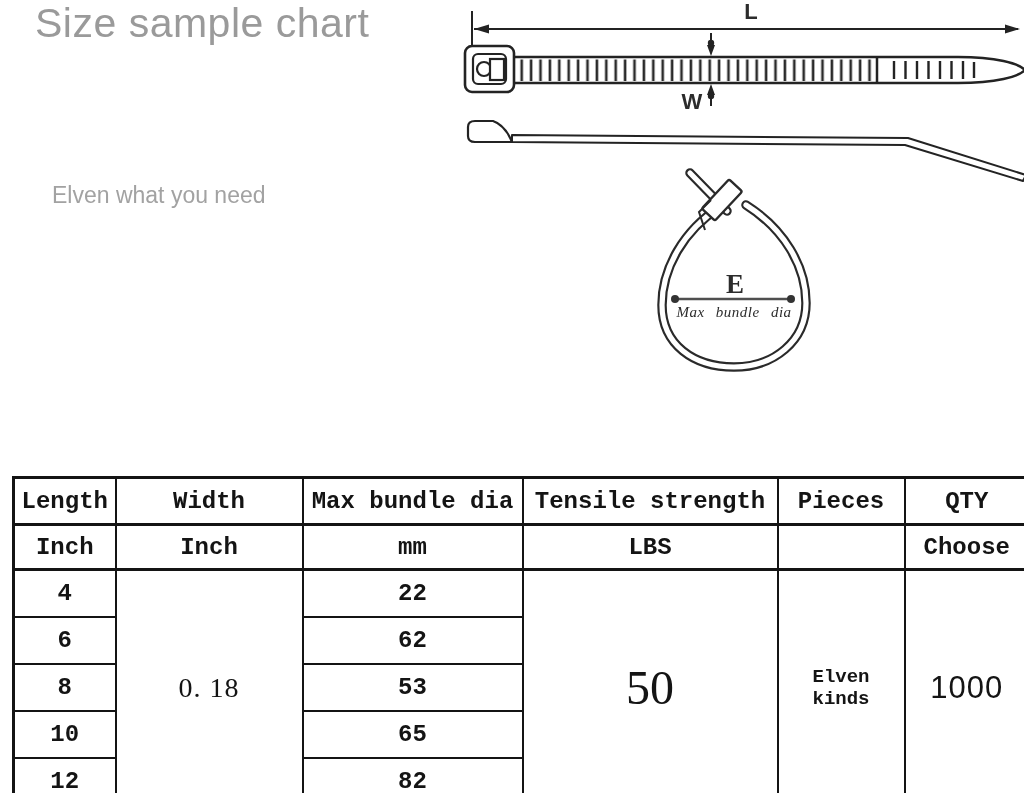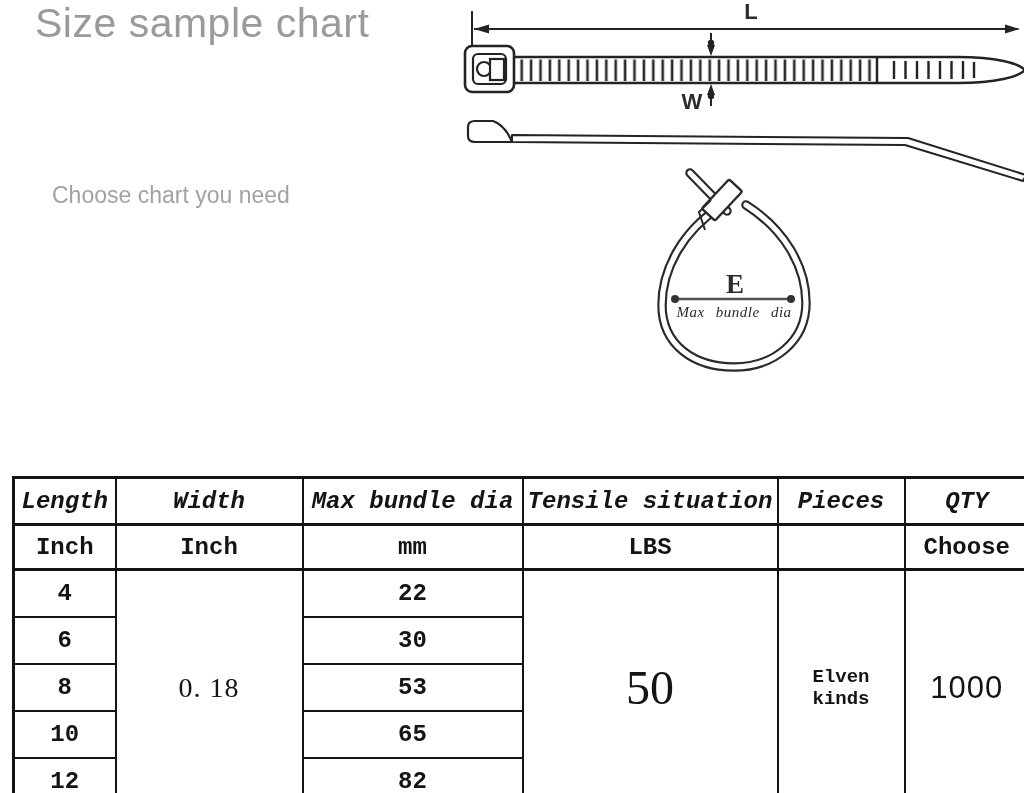--- a/index.html
+++ b/index.html
@@ -32,35 +32,35 @@
              fill:#5a5a5a;word-spacing:7px;letter-spacing:0.5px;}
   
   .size-table{
     position:absolute;left:4px;top:476px;
     width:1016px;border-collapse:collapse;table-layout:fixed;
     border:3px solid var(--ink,#141414);
     font-family:"Liberation Mono",monospace;font-weight:700;font-size:24px;
     color:var(--ink,#141414);text-align:center;
   }
   .size-table td{border:2px solid var(--ink,#141414);padding:0;vertical-align:middle;overflow:hidden;}
-  .size-table tr.r-head td{border-bottom-width:3px;height:44px;font-style:italic;}
+  .size-table tr.r-head td{border-bottom-width:3px;height:44px;}
   .size-table tr.r-unit td{border-bottom-width:3px;height:42px;}
   .size-table tr.r-body td{height:45px;}
   .width-val{font-family:"Liberation Serif",serif;font-weight:400;font-size:28px;letter-spacing:1px;}
   .tensile-val{font-family:"Liberation Serif",serif;font-weight:400;font-size:48px;}
   .color-val{font-size:19px;}
   .qty-val{font-family:"Liberation Sans",sans-serif;font-weight:400;font-size:31px;letter-spacing:1px;}
 </style>
 </head>
 <body>
 
 <div class="canvas">
 
   <h1 class="title">Size sample chart</h1>
-  <div class="subtitle l1">Choose chart you need</div>
+  <div class="subtitle l1">Elven what you need</div>
 
   <svg class="diagram" width="574" height="460" viewBox="450 0 574 460">
     <defs>
       <pattern id="ribs" x="509" y="0" width="9.4" height="30" patternUnits="userSpaceOnUse">
         <line x1="4.7" y1="0" x2="4.7" y2="30" stroke="#2a2a2a" stroke-width="2.6"></line>
       </pattern>
     </defs>
 
     <g>
       <line class="ink" x1="464" y1="11" x2="464" y2="62" stroke-width="2"></line>
@@ -125,21 +125,21 @@
         <col style="width:220px">
       <col style="width:255px">
         <col style="width:127px">
         <col style="width:125px">
     </colgroup>
     <tbody>
       <tr class="r-head">
         <td>Length</td>
         <td>Width</td>
         <td>Max bundle dia</td>
-        <td>Tensile situation</td>
+        <td>Tensile strength</td>
         <td>Pieces</td>
         <td>QTY</td>
       </tr>
       <tr class="r-unit">
         <td>Inch</td>
         <td>Inch</td>
         <td>mm</td>
         <td>LBS</td>
         <td></td>
         <td>Choose</td>
@@ -147,21 +147,21 @@
       <tr class="r-body">
         <td>4</td>
         <td class="width-val" rowspan="5">0. 18</td>
         <td>22</td>
         <td class="tensile-val" rowspan="5">50</td>
         <td class="color-val" rowspan="5">Elven kinds</td>
         <td class="qty-val" rowspan="5">1000</td>
       </tr>
       <tr class="r-body">
         <td>6</td>
-        <td>30</td>
+        <td>62</td>
       </tr>
       <tr class="r-body">
         <td>8</td>
         <td>53</td>
       </tr>
       <tr class="r-body">
         <td>10</td>
         <td>65</td>
       </tr>
       <tr class="r-body">

